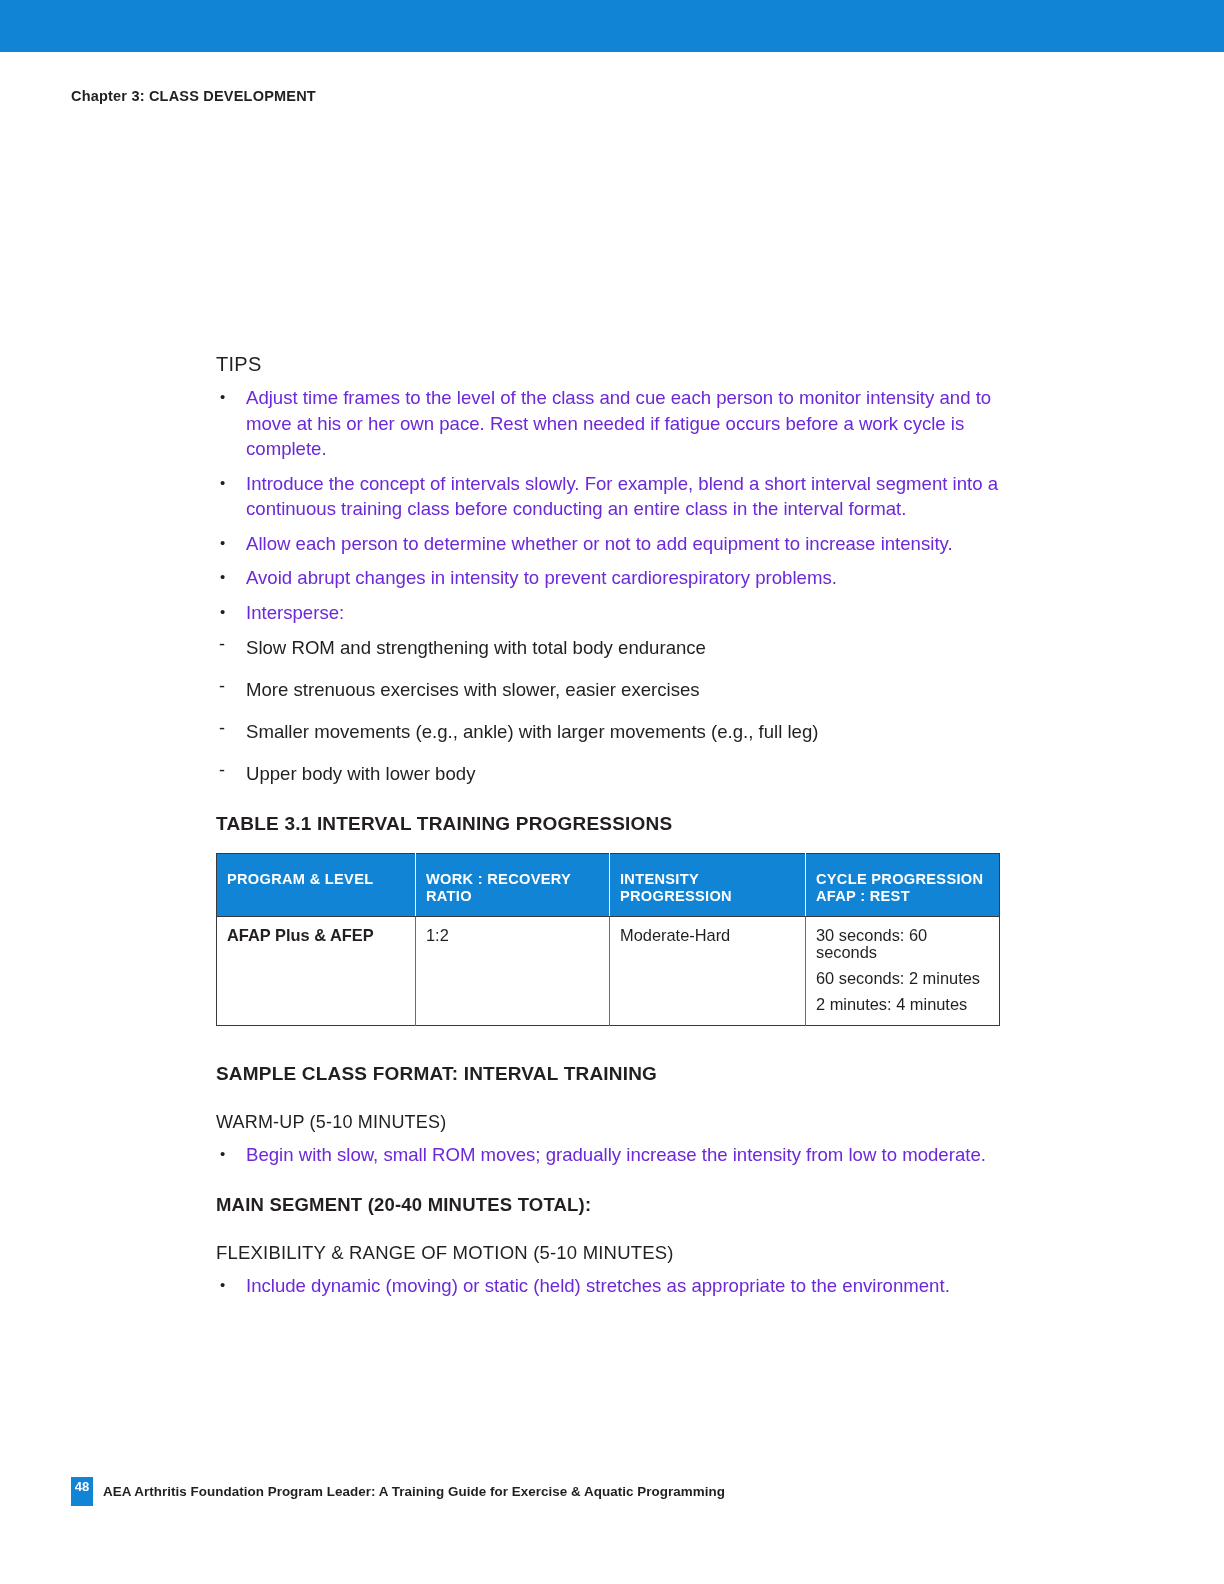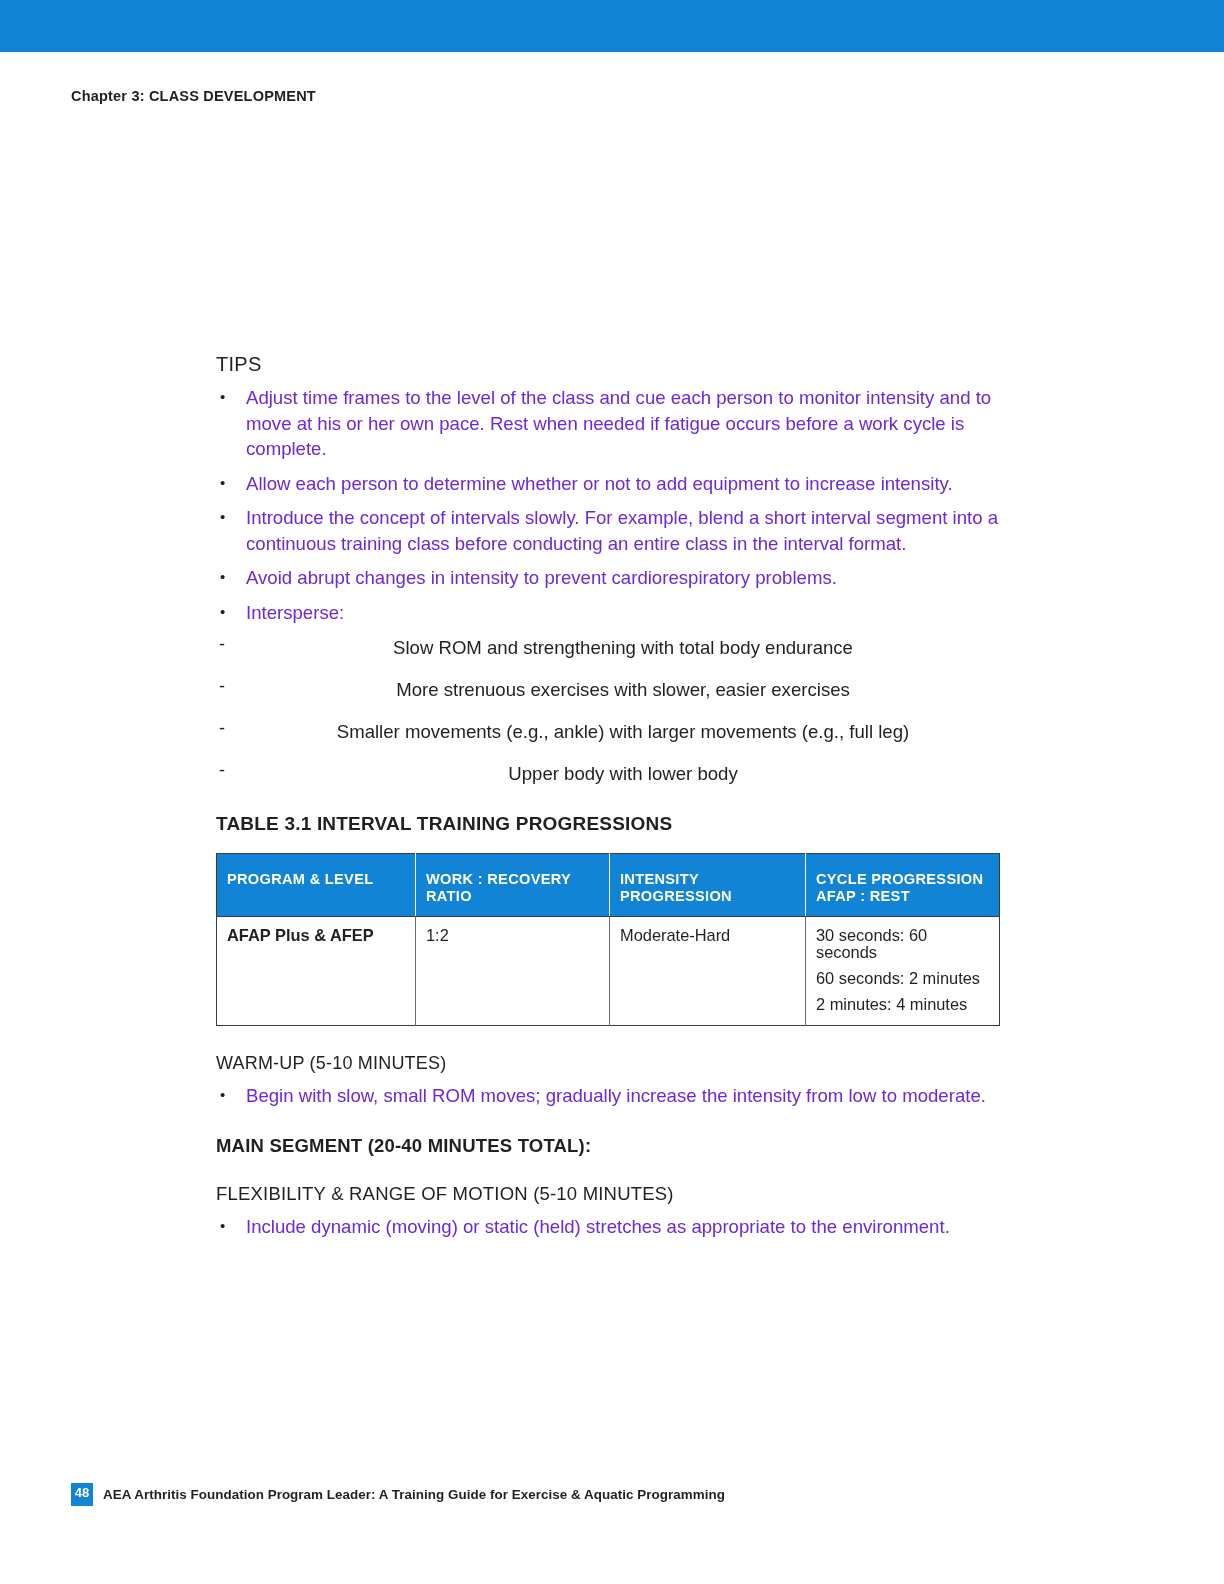--- a/index.html
+++ b/index.html
@@ -74,21 +74,20 @@
     left: 4px;
     top: -1px;
     font-size: 15px;
     color: #231f20;
   }
 
   ul.subbullets {
     list-style: none;
     margin: 10px 0 0 0;
     padding: 0;
-    text-align: center;
   }
   ul.subbullets > li {
     position: relative;
     padding-left: 30px;
     font-size: 18.6px;
     line-height: 25px;
     margin-bottom: 17px;
     color: #231f20;
   }
   ul.subbullets > li::before {
@@ -192,21 +191,21 @@
     display: flex;
     align-items: center;
   }
   .page-badge {
     display: inline-block;
     background: #1184d6;
     color: #ffffff;
     font-size: 13px;
     font-weight: 700;
     line-height: 19px;
-    height: 23px;
+    height: 29px;
     min-width: 22px;
     text-align: center;
     padding: 0 3px;
     box-sizing: border-box;
   }
   .footer-text {
     margin-left: 10px;
     font-size: 13.4px;
     font-weight: 600;
     letter-spacing: 0.05px;
@@ -220,22 +219,22 @@
 <div class="top-banner"></div>
 
 <div class="running-head">Chapter 3: CLASS DEVELOPMENT</div>
 
 <div class="content">
 
   <div class="h-tips">TIPS</div>
 
   <ul class="bullets">
     <li>Adjust time frames to the level of the class and cue each person to monitor intensity and to move at his or her own pace. Rest when needed if fatigue occurs before a work cycle is complete.</li>
+    <li>Introduce the concept of intervals slowly. For example, blend a short interval segment into a continuous training class before conducting an entire class in the interval format.</li>
     <li>Allow each person to determine whether or not to add equipment to increase intensity.</li>
-    <li>Introduce the concept of intervals slowly. For example, blend a short interval segment into a continuous training class before conducting an entire class in the interval format.</li>
     <li>Avoid abrupt changes in intensity to prevent cardiorespiratory problems.</li>
     <li>Intersperse:</li>
   </ul>
 
   <ul class="subbullets indent-sub">
     <li>Slow ROM and strengthening with total body endurance</li>
     <li>More strenuous exercises with slower, easier exercises</li>
     <li>Smaller movements (e.g., ankle) with larger movements (e.g., full leg)</li>
     <li>Upper body with lower body</li>
   </ul>
@@ -264,20 +263,21 @@
         <td>Moderate-Hard</td>
         <td>
           <span class="stack-line">30 seconds: 60 seconds</span>
           <span class="stack-line">60 seconds: 2 minutes</span>
           <span class="stack-line">2 minutes: 4 minutes</span>
         </td>
       </tr>
     </tbody>
   </table>
 
+  <div class="h-sample">SAMPLE CLASS FORMAT: INTERVAL TRAINING</div>
 
   <div class="h-warmup">WARM-UP (5-10 MINUTES)</div>
   <ul class="bullets">
     <li>Begin with slow, small ROM moves; gradually increase the intensity from low to moderate.</li>
   </ul>
 
   <div class="h-main-segment">MAIN SEGMENT (20-40 MINUTES TOTAL):</div>
 
   <div class="h-flex">FLEXIBILITY &amp; RANGE OF MOTION (5-10 MINUTES)</div>
   <ul class="bullets">

